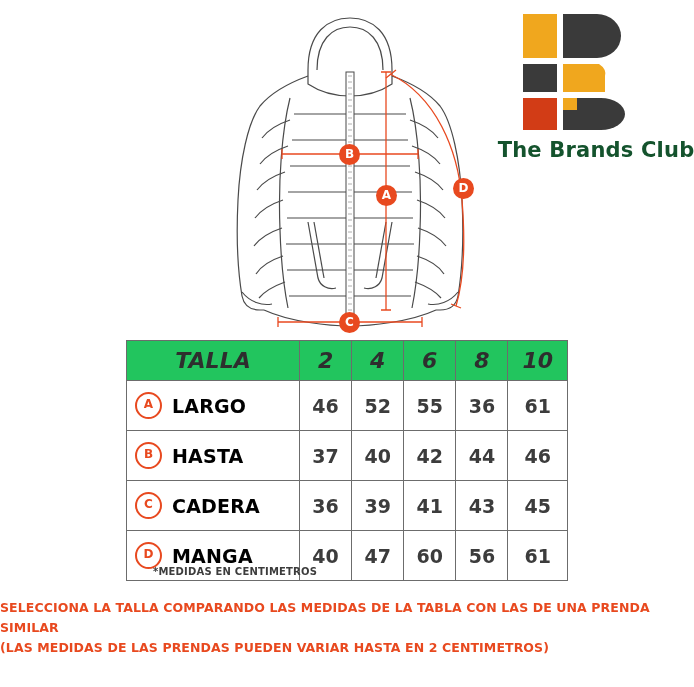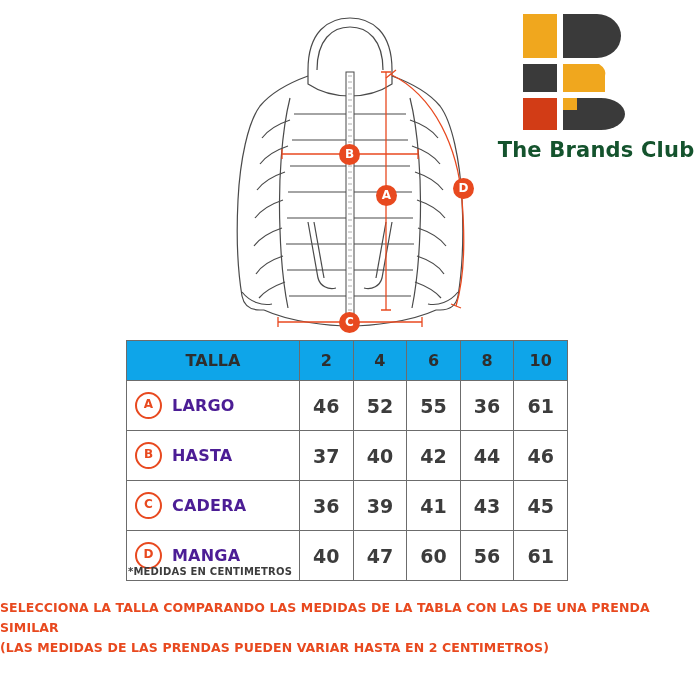--- a/index.html
+++ b/index.html
@@ -75,25 +75,26 @@
     border-collapse: collapse;
     width: 442px;
   }
   .size-table th, .size-table td {
     border: 1px solid #6c6c6c;
     text-align: center;
     font-family: "DejaVu Sans", sans-serif;
     color: #3c3c3c;
   }
   .size-table thead th {
-    background: #0ea5e9;
+    background: #22c55e;
     height: 37px;
-    font-size: 16px;
+    font-size: 22px;
     font-weight: bold;
     color: #2e2e2e;
+    font-style: italic;
   }
   .size-table tbody td {
     height: 47px;
     font-size: 19px;
     font-weight: bold;
     background: #ffffff;
   }
   .col-label {
     width: 170px;
   }
@@ -113,35 +114,36 @@
     border-radius: 50%;
     border: 2px solid #e8491f;
     color: #e8491f;
     font-size: 12px;
     font-weight: bold;
     line-height: 21px;
     text-align: center;
     background: #ffffff;
   }
   .row-title {
-    font-size: 16px;
-    font-weight: bold;
-    color: #4c1d95;
+    font-size: 19px;
+    font-weight: bold;
+    color: #000000;
     letter-spacing: 0.2px;
   }
   
   .footnote {
     position: absolute;
     left: 128px;
     top: 566px;
     font-family: "DejaVu Sans", sans-serif;
     font-size: 10px;
     font-weight: bold;
     color: #3c3c3c;
     letter-spacing: 0.2px;
+    padding-left: 25px;
   }
   .notice {
     position: absolute;
     left: 0;
     top: 598px;
     width: 694px;
     text-align: left;
     font-family: "DejaVu Sans", sans-serif;
     font-size: 12.5px;
     font-weight: bold;

